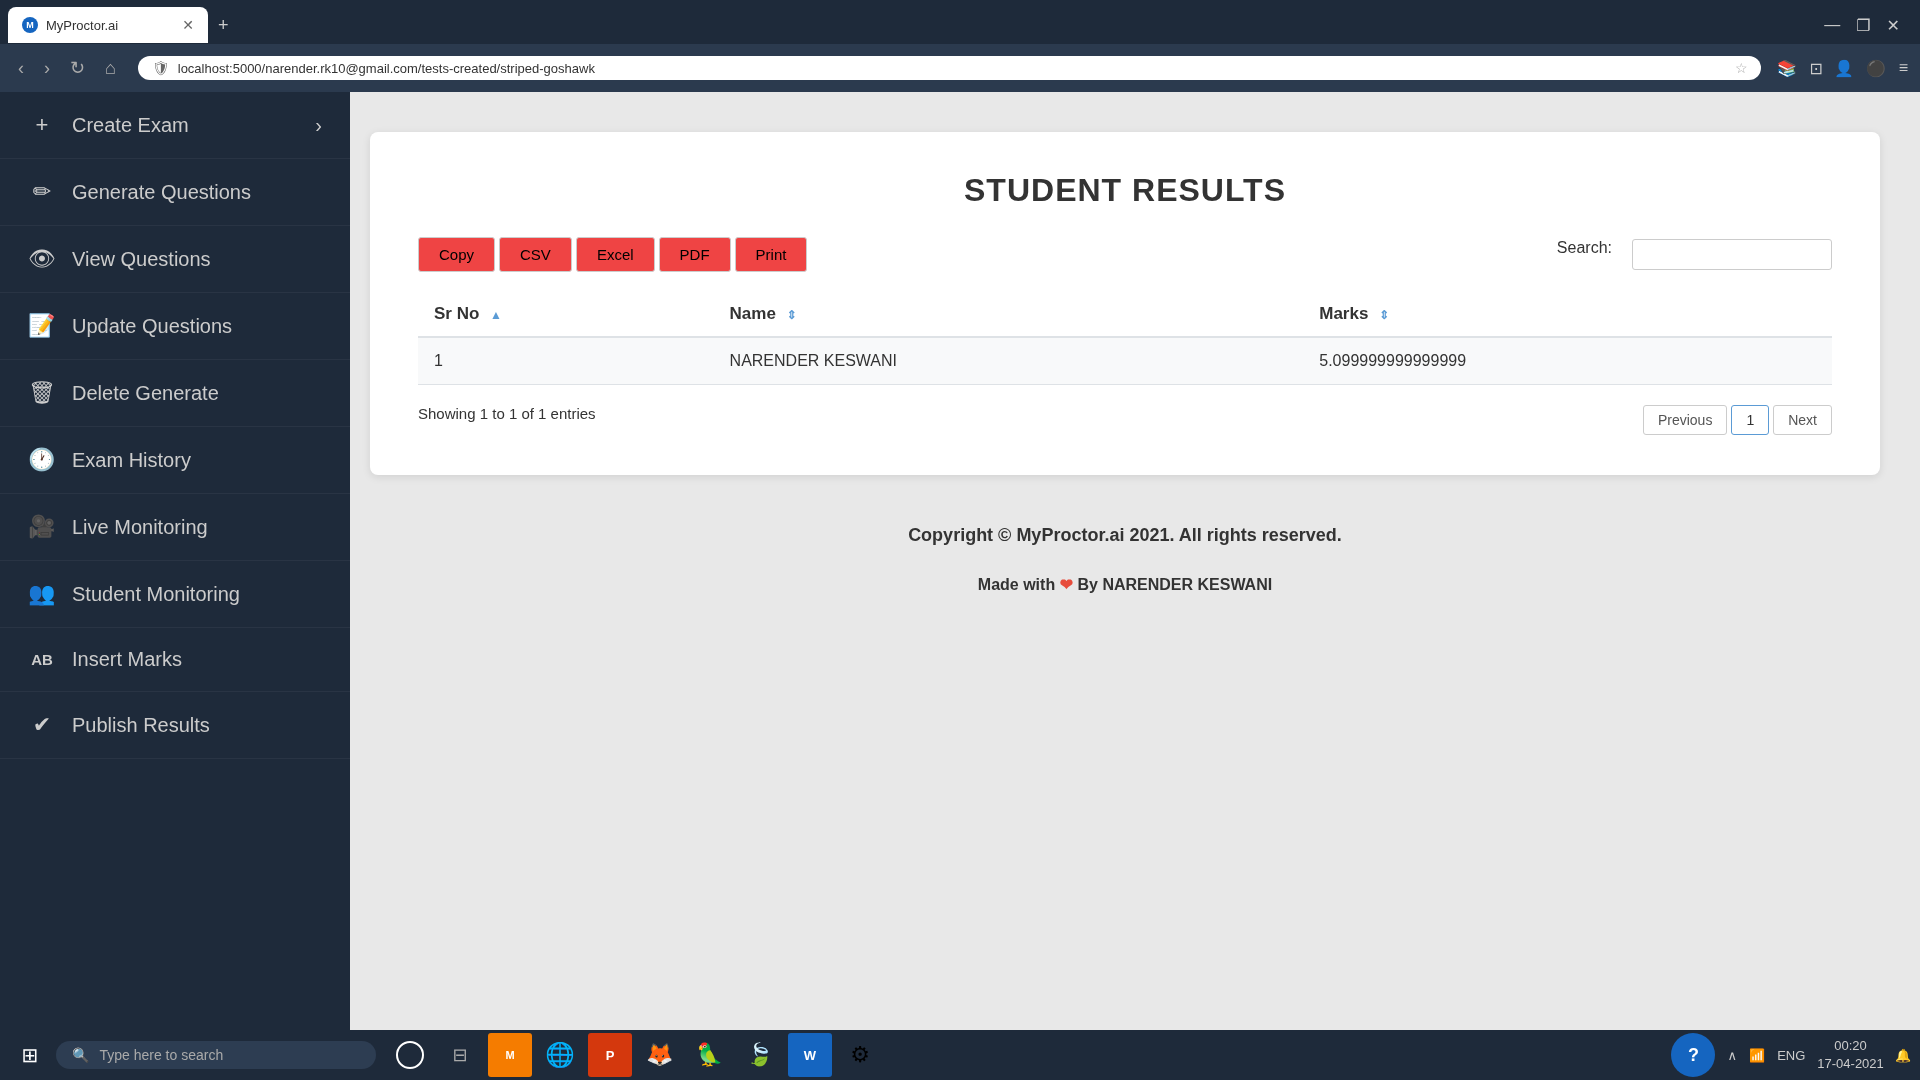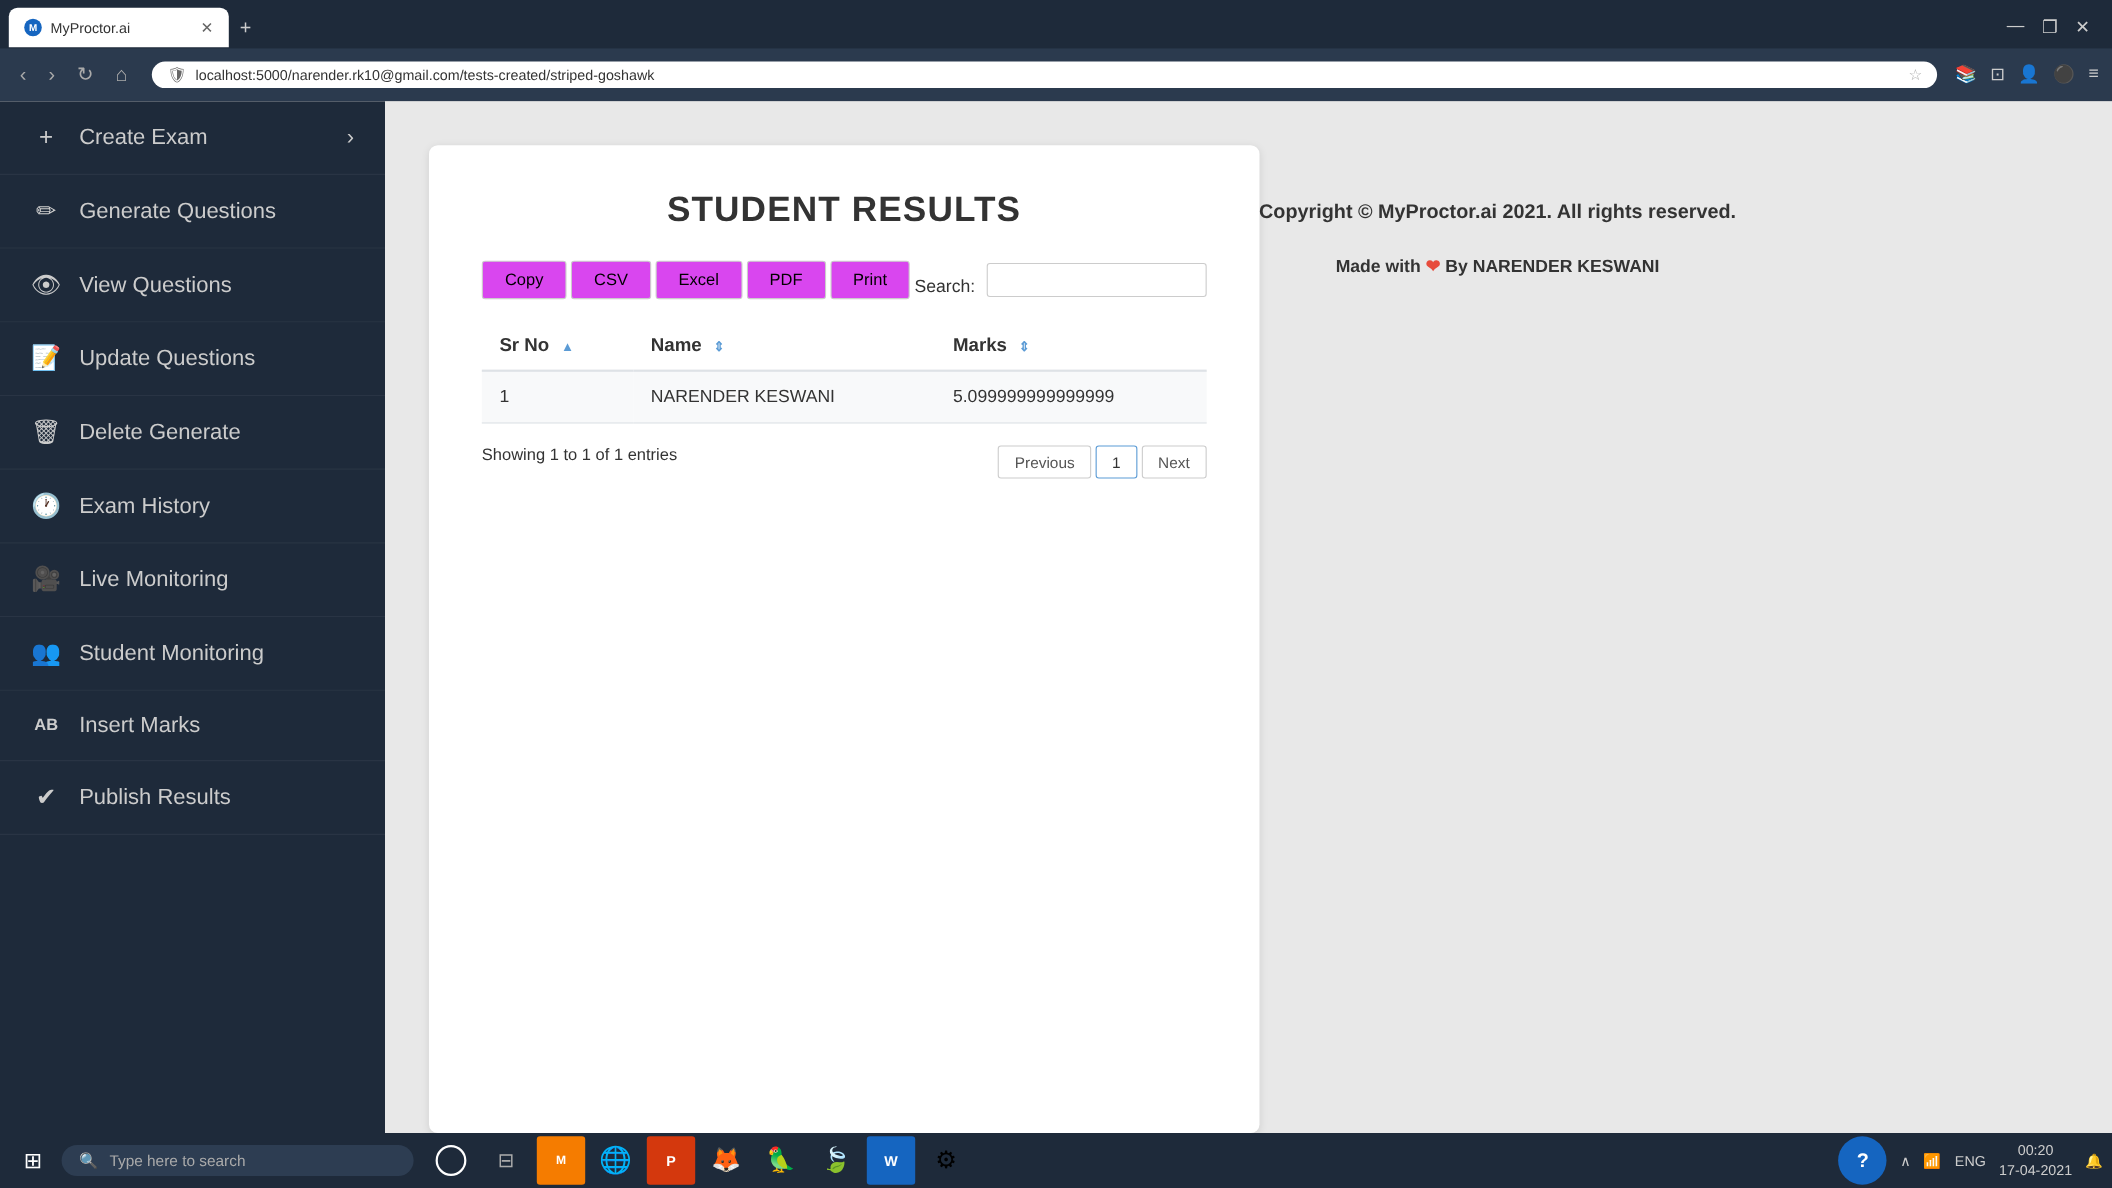--- a/index.html
+++ b/index.html
@@ -124,23 +124,23 @@
     .sidebar-item .icon { font-size: 22px; width: 28px; text-align: center; }
     .sidebar-item .label { font-size: 20px; }
     .sidebar-item.has-arrow { justify-content: space-between; }
     .sidebar-item.has-arrow .left { display: flex; align-items: center; gap: 16px; }
 
     
     .main-content {
       flex: 1;
       background: #e8e8e8;
       overflow-y: auto;
-      padding: 40px 40px 0 40px;
-      display: flex;
-      flex-direction: row;
+      padding: 40px 40px 0 20px;
+      display: flex;
+      flex-direction: column;
     }
 
     .results-card {
       background: #fff;
       border-radius: 8px;
       padding: 40px 48px;
       box-shadow: 0 2px 8px rgba(0,0,0,0.1);
     }
 
     .results-title {
@@ -154,30 +154,30 @@
 
     .table-actions {
       display: flex;
       align-items: center;
       margin-bottom: 20px;
       gap: 4px;
     }
     .action-btn {
       padding: 8px 20px;
       border: 1px solid #ccc;
-      background: #d946ef;
+      background: #ef4444;
       cursor: pointer;
       font-size: 15px;
       border-radius: 3px;
     }
     .search-section {
       margin-left: auto;
       display: flex;
-      align-items: flex-end;
-      gap: 10px;
+      align-items: flex-start;
+      gap: 20px;
     }
     .search-label { font-size: 16px; color: #333; }
     .search-input {
       border: 1px solid #ccc;
       padding: 6px 12px;
       font-size: 15px;
       width: 200px;
       outline: none;
       border-radius: 3px;
     }

